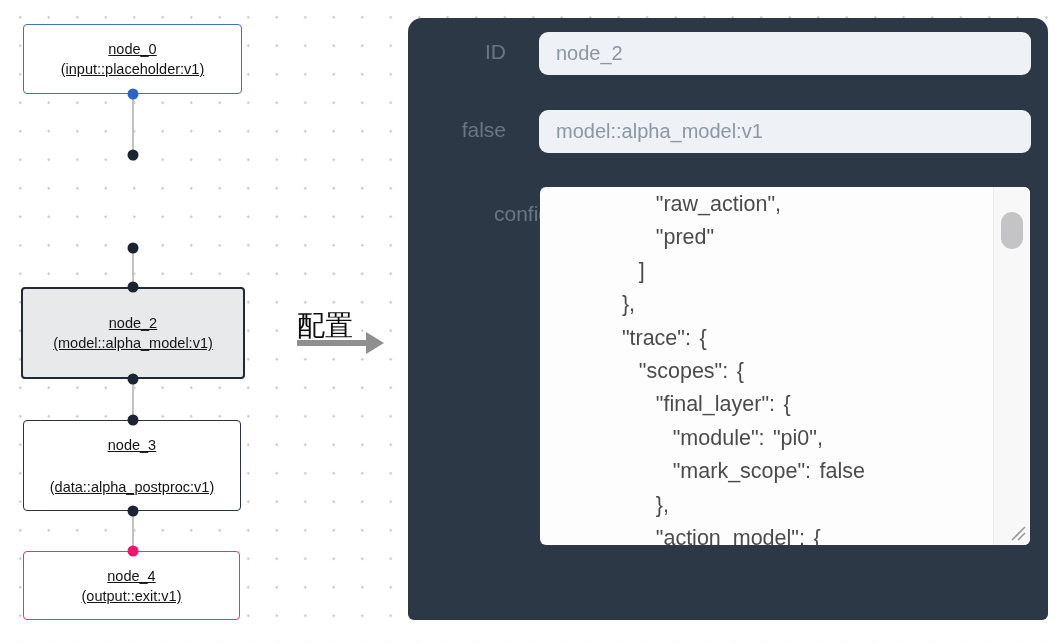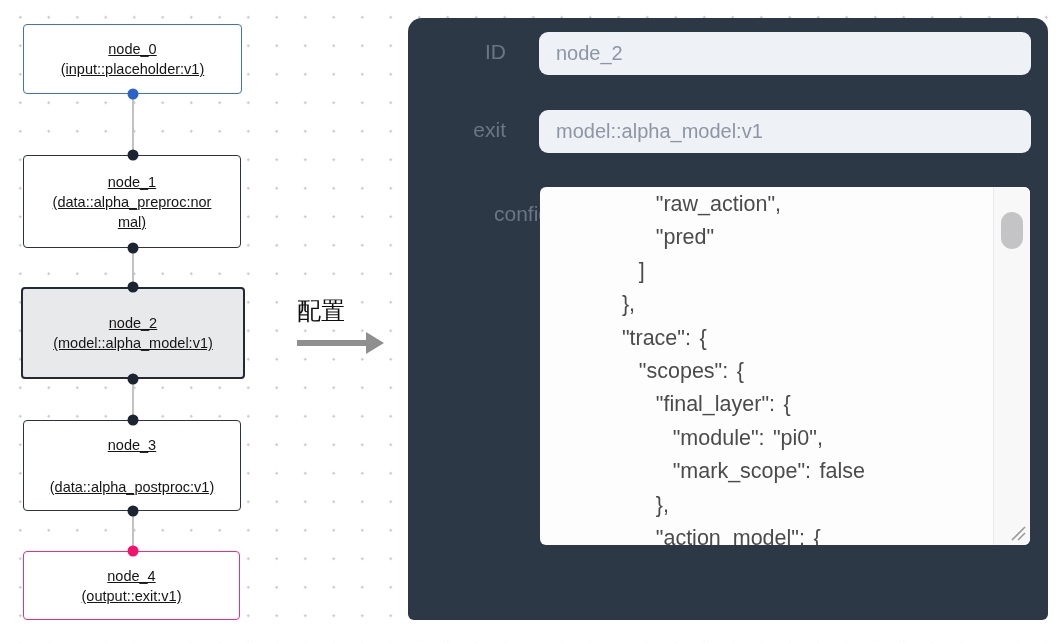--- a/index.html
+++ b/index.html
@@ -25,21 +25,21 @@
   .node-selected { border-width:2.6px; border-color:#232a36; background:#e8e9ea; }
   .node-output   { border-color:#ee2e79; }
   .edge { position:absolute; left:132px; width:1.5px; background:#c2c2c2; z-index:1; }
   .port {
     position:absolute; width:11px; height:11px; border-radius:50%;
     background:#1b2430; transform:translate(-50%,-50%); z-index:3;
   }
   .port-blue { background:#2c63cb; }
   .port-pink { background:#f3136d; }
   
-  .arrow-label { position:absolute; left:297px; top:295px; font-size:24px; color:#0d0d0d; z-index:2; }
+  .arrow-label { position:absolute; left:297px; top:307px; font-size:28px; color:#0d0d0d; z-index:2; }
   .arrow-shaft { position:absolute; left:297px; top:340px; width:70px; height:6px; background:#8f8f8f; z-index:2; }
   .arrow-head  { position:absolute; left:366px; top:332px; width:0; height:0;
                  border-left:18px solid #8f8f8f; border-top:11px solid transparent;
                  border-bottom:11px solid transparent; z-index:2; }
   
   #panel {
     position:absolute; left:408px; top:18px; width:640px; height:602px;
     background:#2d3846; border-radius:14px 14px 6px 6px; overflow:hidden; z-index:4;
   }
   .field-label {
@@ -86,24 +86,20 @@
   <div class="edge" style="top:94px;height:61px;"></div>
   <div class="edge" style="top:248px;height:39px;"></div>
   <div class="edge" style="top:379px;height:41px;"></div>
   <div class="edge" style="top:511px;height:40px;"></div>
 
   <div class="node node-input" style="left:23px;top:24px;width:219px;height:70px;">
     <div>node_0</div>
     <div>(input::placeholder:v1)</div>
   </div>
 
-  <div class="node" style="left:23px;top:155px;width:218px;height:93px;">
-    <div>node_1</div>
-    <div>(data::alpha_preproc:normal)</div>
-  </div>
 
   <div class="node node-selected" style="left:21px;top:287px;width:224px;height:92px;">
     <div>node_2</div>
     <div>(model::alpha_model:v1)</div>
   </div>
 
   <div class="node" style="left:23px;top:420px;width:218px;height:91px;gap:22px;">
     <div>node_3</div>
     <div>(data::alpha_postproc:v1)</div>
   </div>
@@ -124,21 +120,21 @@
 
   <div class="arrow-label">配置</div>
   <div class="arrow-shaft"></div>
   <div class="arrow-head"></div>
 
   <div id="panel">
 
     <div class="field-label" style="top:22px;">ID</div>
     <input class="field-input" style="top: 14px;" type="text" value="node_2">
 
-    <div class="field-label" style="top:100px;">exit</div>
+    <div class="field-label" style="top:100px;">false</div>
     <input class="field-input" style="top: 92px;" type="text" value="model::alpha_model:v1">
 
     <div class="field-label" style="top:184px;margin-left:44px;">config</div>
 
     <div id="config-area">
       <pre id="config-pre">        "raw_action",
         "pred"
       ]
     },
     "trace": {

